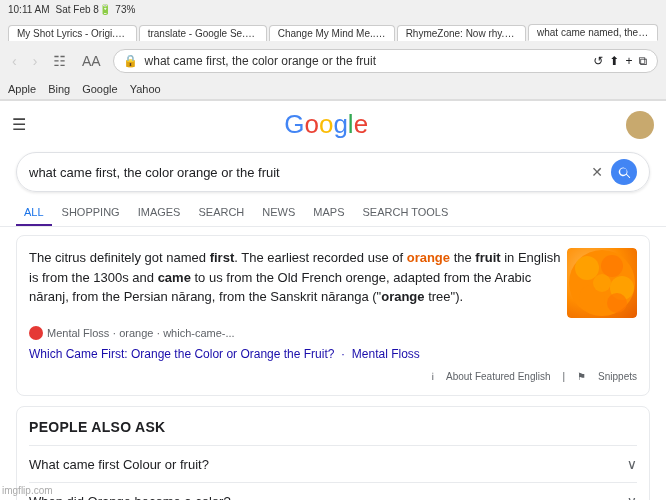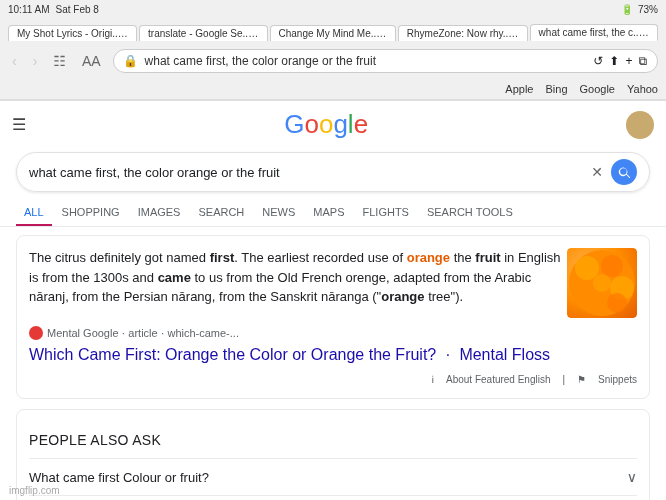--- a/index.html
+++ b/index.html
@@ -11,21 +11,20 @@
       overflow: hidden;
       font-size: 13px;
       color: #202124;
     }
 
     
     .status-bar {
       background: #f0f0f0;
       display: flex;
       align-items: center;
-      justify-content: space-between;
       padding: 2px 8px;
       height: 18px;
       font-size: 10px;
       color: #333;
     }
     .status-left { display: flex; gap: 6px; align-items: center; }
     .status-right { display: flex; gap: 4px; align-items: center; font-size: 10px; }
 
     
     .browser-chrome {
@@ -65,21 +64,20 @@
 
     
     .bookmarks-bar {
       background: #f0f0f0;
       display: flex;
       align-items: center;
       padding: 2px 8px;
       gap: 12px;
       height: 22px;
       border-bottom: 1px solid #ddd;
-      justify-content: flex-end;
     }
     .bookmark-item {
       font-size: 11px;
       color: #333;
       cursor: pointer;
       text-decoration: none;
     }
 
     
     .tabs-row {
@@ -185,21 +183,21 @@
     .search-tab {
       padding: 6px 8px;
       font-size: 11px;
       color: #5f6368;
       cursor: pointer;
       border-bottom: 2px solid transparent;
       text-decoration: none;
     }
     .search-tab.active {
       color: #1a73e8;
-      border-bottom: 2px solid #be185d;
+      border-bottom: 2px solid #4c1d95;
       font-weight: 500;
     }
 
     
     .results-area {
       padding: 8px 16px;
     }
 
     
     .featured-snippet {
@@ -245,21 +243,21 @@
       width: 14px; height: 14px;
       background: #e53935;
       border-radius: 50%;
       display: inline-block;
     }
     .snippet-link {
       margin-top: 6px;
     }
     .snippet-link a {
       color: #1a0dab;
-      font-size: 16px;
+      font-size: 12px;
       text-decoration: none;
     }
     .snippet-footer {
       display: flex;
       align-items: center;
       justify-content: flex-end;
       margin-top: 8px;
       gap: 12px;
       font-size: 10px;
       color: #5f6368;
@@ -268,47 +266,46 @@
     
     .paa-section {
       border: 1px solid #e8eaed;
       border-radius: 8px;
       padding: 12px;
       background: white;
       margin-bottom: 10px;
     }
     .paa-title {
       font-size: 14px;
-      font-weight: 400;
+      font-weight: 700;
       color: #202124;
       margin-bottom: 10px;
       text-transform: uppercase;
       letter-spacing: 0.3px;
-      margin-top: 10px;
     }
     .paa-item {
       display: flex;
       align-items: flex-end;
       justify-content: space-between;
       padding: 10px 0;
       border-top: 1px solid #e8eaed;
       cursor: pointer;
     }
     .paa-item:first-of-type { border-top: none; }
     .paa-question {
       font-size: 13px;
       color: #202124;
     }
     .paa-chevron { color: #5f6368; font-size: 14px; }
 
     
     .watermark {
       position: fixed;
       bottom: 4px;
-      left: 9px;
+      left: 2px;
       font-size: 10px;
       color: #aaa;
     }
 
     .bold { font-weight: bold; }
     .orange-text { color: #e65c00; font-weight: bold; }
   </style>
 </head>
 <body>
 
@@ -336,21 +333,21 @@
     </div>
     <div class="tab-item">
       <span>Change My Mind Me...</span>
       <span class="tab-close">✕</span>
     </div>
     <div class="tab-item">
       <span>RhymeZone: Now rhy...</span>
       <span class="tab-close">✕</span>
     </div>
     <div class="tab-item active">
-      <span>what came first, the c...</span>
+      <span>what came named, the c...</span>
       <span class="tab-close">✕</span>
     </div>
   </div>
 
   <div class="nav-bar">
     <button class="nav-btn disabled">‹</button>
     <button class="nav-btn disabled">›</button>
     <button class="nav-btn">☷</button>
     <button class="nav-btn">AA</button>
     <div class="address-bar">
@@ -395,21 +392,20 @@
     </div>
   </div>
 
   <div class="search-tabs">
     <a class="search-tab active">ALL</a>
     <a class="search-tab">SHOPPING</a>
     <a class="search-tab">IMAGES</a>
     <a class="search-tab">SEARCH</a>
     <a class="search-tab">NEWS</a>
     <a class="search-tab">MAPS</a>
-    <a class="search-tab">FLIGHTS</a>
     <a class="search-tab">SEARCH TOOLS</a>
   </div>
 
   <div class="results-area">
 
     <div class="featured-snippet">
       <div class="snippet-content">
         <div class="snippet-text">
           <span>The citrus definitely got named </span><span class="bold">first</span><span>. The earliest recorded use of </span><span class="orange-text">orange</span><span> the </span><span class="bold">fruit</span><span> in English is from the 1300s and </span><span class="bold">came</span><span> to us from the Old French orenge, adapted from the Arabic nāranj, from the Persian nārang, from the Sanskrit nāranga ("</span><span class="bold">orange</span><span> tree").</span>
         </div>
@@ -422,21 +418,21 @@
               <circle cx="55" cy="40" r="12" fill="#ffa500" opacity="0.8"></circle>
               <circle cx="25" cy="50" r="13" fill="#ff8c00" opacity="0.9"></circle>
               <circle cx="50" cy="55" r="10" fill="#ff7700" opacity="0.7"></circle>
               <circle cx="35" cy="35" r="9" fill="#ffa500" opacity="0.6"></circle>
             </svg>
           </div>
         </div>
       </div>
       <div class="snippet-source">
         <span class="source-icon"></span>
-        <span>Mental Google · article · which-came-...</span>
+        <span>Mental Floss · orange · which-came-...</span>
       </div>
       <div class="snippet-link">
         <a href="#">
           <span>Which Came First: Orange the Color or Orange the Fruit?</span>
           &nbsp;·&nbsp;
           <span>Mental Floss</span>
         </a>
       </div>
       <div class="snippet-footer">
         <span>ℹ</span>

